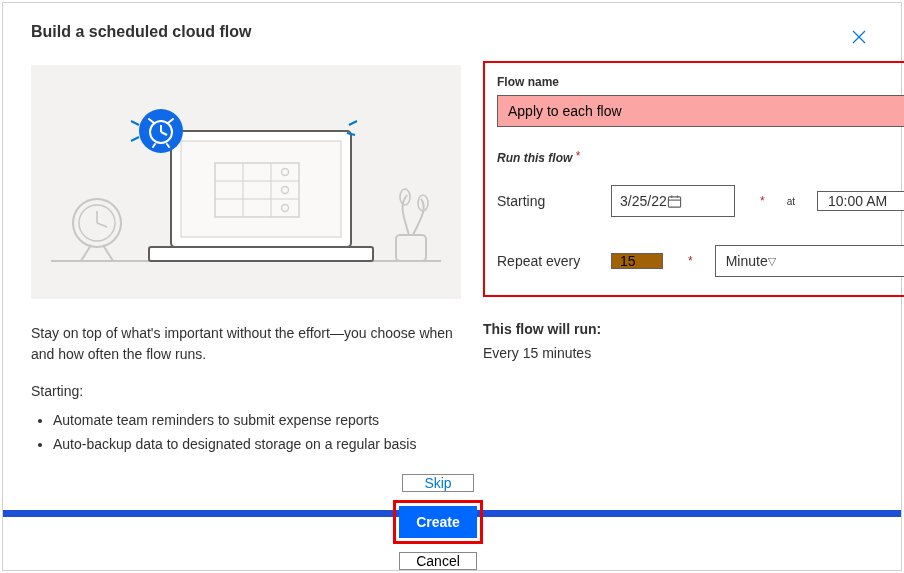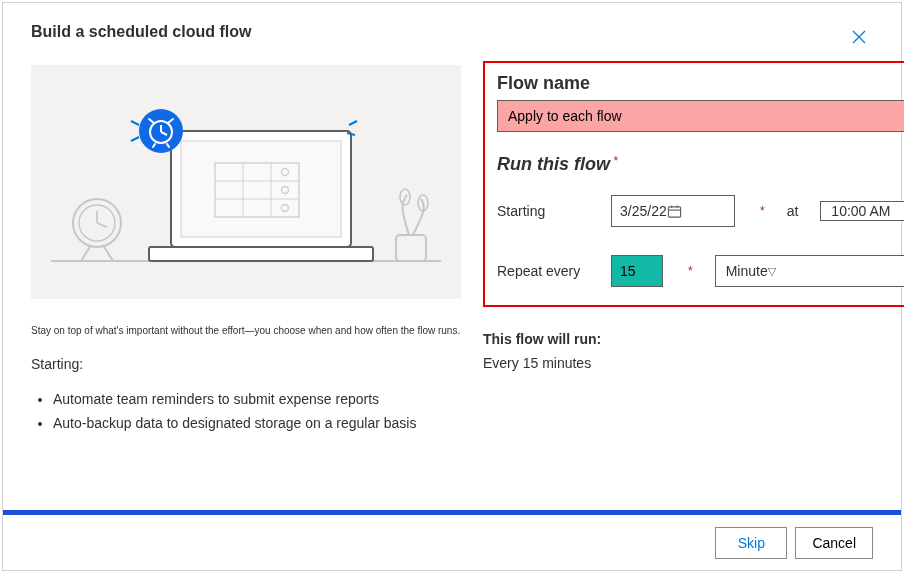--- a/index.html
+++ b/index.html
@@ -55,44 +55,44 @@
     height: 234px;
     position: relative;
     display:flex;
     align-items:flex-end;
     justify-content:center;
     overflow:hidden;
   }
   .illustration-svg { width: 100%; height: 100%; }
   .left-desc {
     margin-top: 24px;
-    font-size: 10px;
+    font-size: 14px;
     line-height: 1.5;
     color: #323130;
   }
   .left-examples-label {
     margin-top: 18px;
     font-size: 14px;
   }
   .left-examples ul {
     padding-left: 22px;
-    margin-top: 16px;
+    margin-top: 10px;
   }
   .left-examples li {
     font-size: 14px;
     line-height: 1.7;
   }
   .highlight-red {
     border: 2px solid #e60000;
     padding: 10px 12px 18px 12px;
     margin-top: -4px;
   }
   .field-label {
     font-weight: 600;
-    font-size: 18px;
+    font-size: 12px;
     margin-bottom: 6px;
     display: inline-block;
   }
   .req { color: #a4262c; margin-left: 3px; font-size: 12px; vertical-align: top;}
   .text-input {
     width: 100%;
     border: 1px solid #605e5c;
     padding: 6px 10px;
     font-size: 14px;
     height: 32px;
@@ -111,38 +111,38 @@
   }
   .date-box {
     border: 1px solid #605e5c;
     height: 32px;
     display:flex;
     align-items:center;
     padding: 0 8px;
     width: 124px;
     background:#fff;
   }
-  .at-label { font-size: 14px; }
+  .at-label { font-size: 10px; }
   .time-select {
     border: 1px solid #605e5c;
     height: 20px;
     width: 120px;
     display:flex;
     align-items:center;
     justify-content: space-between;
     padding: 0 10px;
     background:#fff;
   }
   .num-input {
     border: 1px solid #605e5c;
-    height: 32px;
+    height: 16px;
     width: 52px;
     padding: 0 8px;
     font-size: 14px;
-    background:#14b8a6;
+    background:#a16207;
   }
   .unit-select {
     border: 1px solid #605e5c;
     height: 32px;
     flex:1;
     display:flex;
     align-items:center;
     justify-content: flex-start;
     padding: 4px 10px;
     background:#fff;
@@ -157,26 +157,27 @@
     margin-top: 24px;
   }
   .summary-text {
     margin-top: 8px;
     font-size: 14px;
   }
   .footer {
     position: absolute;
     bottom: 0; left: 0; right: 0;
     height: 60px;
-    border-top: 5px solid #1d4ed8;
+    border-top: 7px solid #1d4ed8;
     display:flex;
     align-items:center;
     justify-content:flex-end;
     padding-right: 28px;
     gap: 8px;
+    flex-direction: column;
   }
   .btn {
     height: 32px;
     min-width: 72px;
     padding: 0 16px;
     font-size: 14px;
     border: 1px solid #8a8886;
     background: #fff;
     cursor:pointer;
     display:flex; align-items:center; justify-content:center;
@@ -307,15 +308,18 @@
         </div>
       </div>
 
       <div class="summary-label">This flow will run:</div>
       <div class="summary-text">Every 15 minutes</div>
     </div>
   </div>
 
   <div class="footer">
     <button class="btn btn-skip">Skip</button>
+    <div class="create-highlight">
+      <button class="btn btn-primary">Create</button>
+    </div>
     <button class="btn">Cancel</button>
   </div>
 </div>
 
 </body></html>

